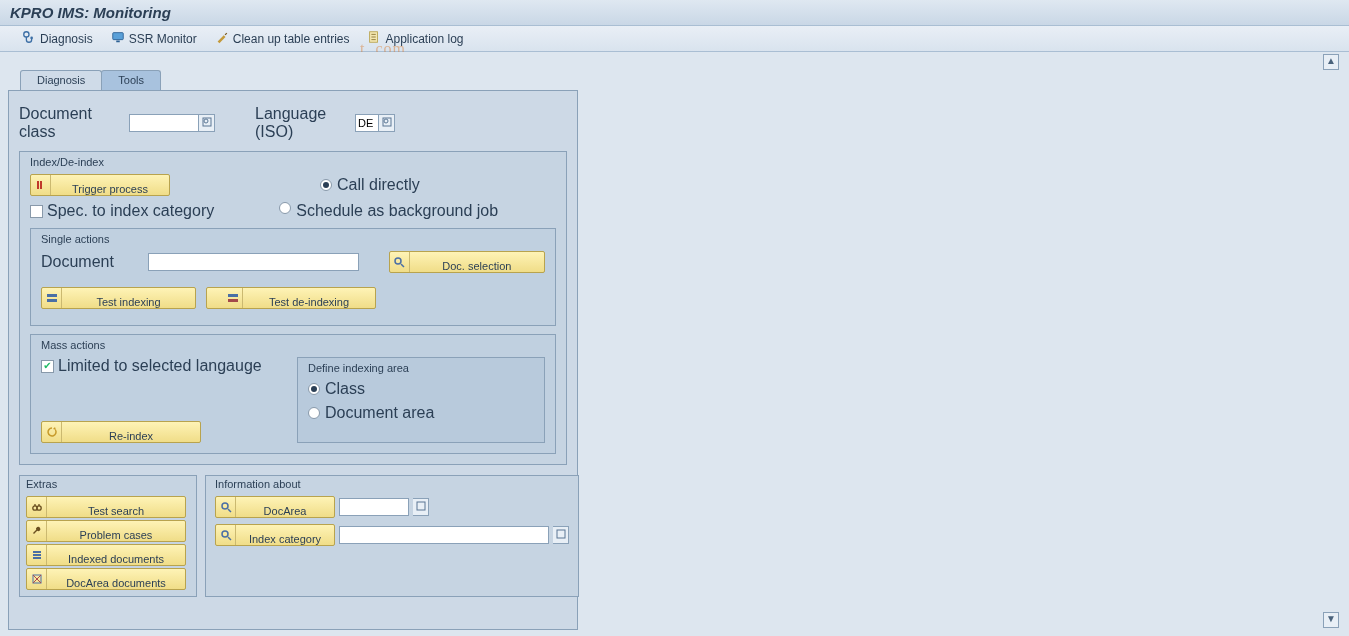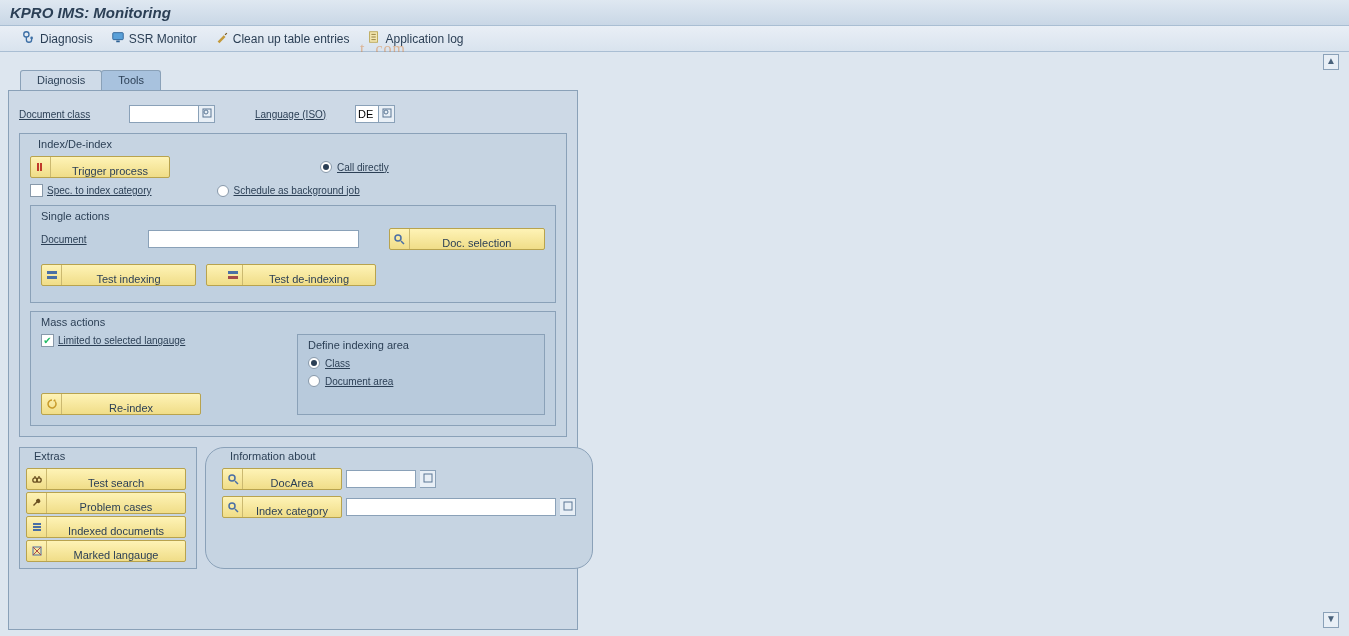--- a/index.html
+++ b/index.html
@@ -11,26 +11,26 @@
   .client { position:relative; background:#dde6ef; height:calc(100% - 58px); padding:18px 8px 0 8px; }
   .scroll-btn { position:absolute; right:10px; width:16px; height:16px; background:#e8eff6; border:1px solid #8aa1b8; font-size:10px; line-height:12px; text-align:center; color:#4a637c; cursor:pointer; }
   .scroll-up { top:2px; }
   .scroll-dn { bottom:2px; }
   .tabstrip { display:flex; margin-left:12px; }
   .tab { font-size:11px; padding:3px 16px 4px 16px; border:1px solid #8aa1b8; border-bottom:none; background:#cfdbe8; color:#2b3f55; cursor:pointer; margin-right:-1px; border-radius:3px 3px 0 0; }
   .tab.active { background:#a8c2de; position:relative; z-index:2; }
   .tab-body { border:1px solid #8aa1b8; background:#cdd9e6; width:570px; min-height:540px; padding:14px 10px 6px 10px; position:relative; }
   .tab-body::after{content:'';position:absolute;top:-1px;left:0;width:100%;height:0;}
   .row { display:flex; align-items:center; margin-bottom:6px; font-size:11px; color:#2b3f55; }
-  .lbl { font-size:10px; color:#2b3f55;text-decoration:underline; }
+  .lbl { font-size:16px; color:#2b3f55; }
   input.tf { border:1px solid #8aa1b8; background:#fff; height:18px; font-size:11px; padding:0 2px; }
   .f4 { width:16px; height:18px; border:1px solid #8aa1b8; border-left:none; background:#e8eff6; display:inline-flex; align-items:center; justify-content:center; cursor:pointer; }
   .f4 svg{width:10px;height:10px;}
   .grp { border:1px solid #8aa1b8; background:#c6d4e2; margin-top:10px; padding:8px 10px 10px 10px; position:relative; }
-  .grp > .grp-title { font-size:11px; color:#2b3f55; margin:-4px 0 6px 8px; }
+  .grp > .grp-title { font-size:11px; color:#2b3f55; margin:-4px 0 6px 0; }
   .grp-in { border:1px solid #8aa1b8; background:#c0d0e0; padding:8px 10px 10px 10px; margin-top:8px; }
   .grp-in > .grp-title { font-size:11px; color:#2b3f55; margin:-4px 0 6px 0; }
   .btn { display:inline-flex; align-items:flex-end; height:22px; font-size:11px; color:#2b3f55; background:linear-gradient(#fef3b6,#f0dd88); border:1px solid #b8a34e; border-radius:2px; cursor:pointer; }
   .btn .bicon { width:20px; display:flex; align-items:center; justify-content:center; border-right:1px solid #cbb970; height:100%; }
   .btn .btxt { padding:0 10px; text-align:center; flex:1; }
   .chk { width:13px; height:13px; border:1px solid #8899aa; background:#fff; display:inline-flex; align-items:center; justify-content:center; margin-right:4px; cursor:pointer; }
   .chk.on::after{content:'✔'; font-size:10px; color:#2b6; line-height:10px;}
   .rad { width:12px; height:12px; border:1px solid #8899aa; border-radius:50%; background:#fff; display:inline-flex; align-items:center; justify-content:center; margin-right:5px; cursor:pointer; }
   .rad.on::after{content:''; width:6px; height:6px; border-radius:50%; background:#2b3f55;}
   .two-col { display:flex; gap:8px; }
@@ -233,25 +233,25 @@
             </span>
           <span class="btxt">Indexed documents</span>
         </div>
         <div class="btn" style="width:160px;">
           <span class="bicon">
               <svg width="12" height="12" viewBox="0 0 12 12">
                 <rect x="2" y="2" width="8" height="8" fill="none" stroke="#4a6fa5"></rect>
                 <path d="M2 2l8 8M10 2l-8 8" stroke="#b04a4a"></path>
               </svg>
             </span>
-          <span class="btxt">Marked langauge</span>
-        </div>
-      </div>
-
-      <div class="grp" style="flex:1; margin-top:0; padding:6px 16px;border-radius:19px;">
+          <span class="btxt">DocArea documents</span>
+        </div>
+      </div>
+
+      <div class="grp" style="flex:1; margin-top:0; padding:6px 9px;">
         <div class="grp-title">Information about</div>
         <div class="row" style="gap:4px;">
           <div class="btn" style="width:120px;">
             <span class="bicon">
                 <svg width="12" height="12" viewBox="0 0 12 12">
                   <circle cx="5" cy="5" r="3" fill="none" stroke="#4a6fa5" stroke-width="1.5"></circle>
                   <path d="M8 8l3 3" stroke="#4a6fa5" stroke-width="1.5"></path>
                 </svg>
               </span>
             <span class="btxt">DocArea</span>

